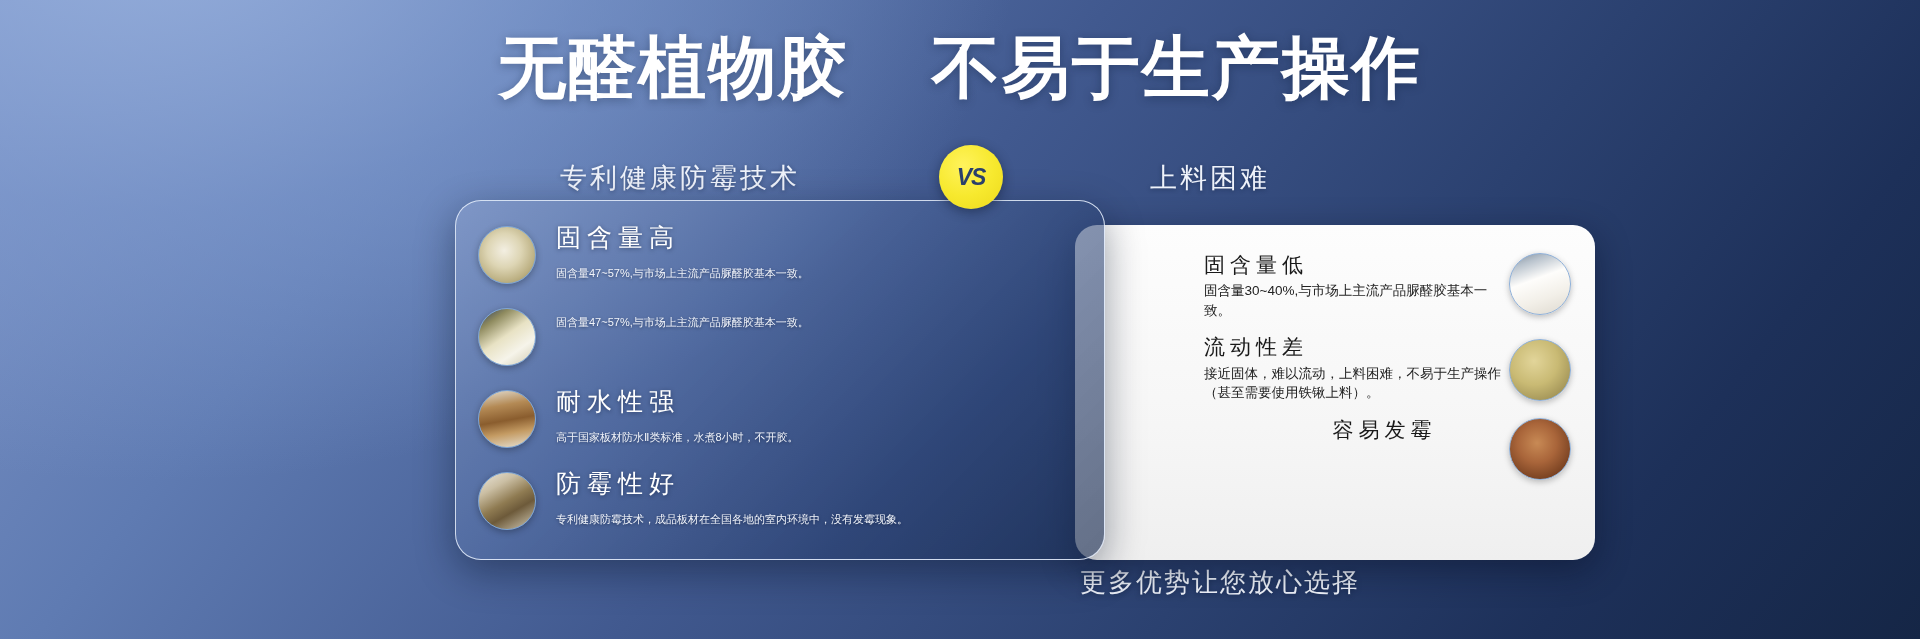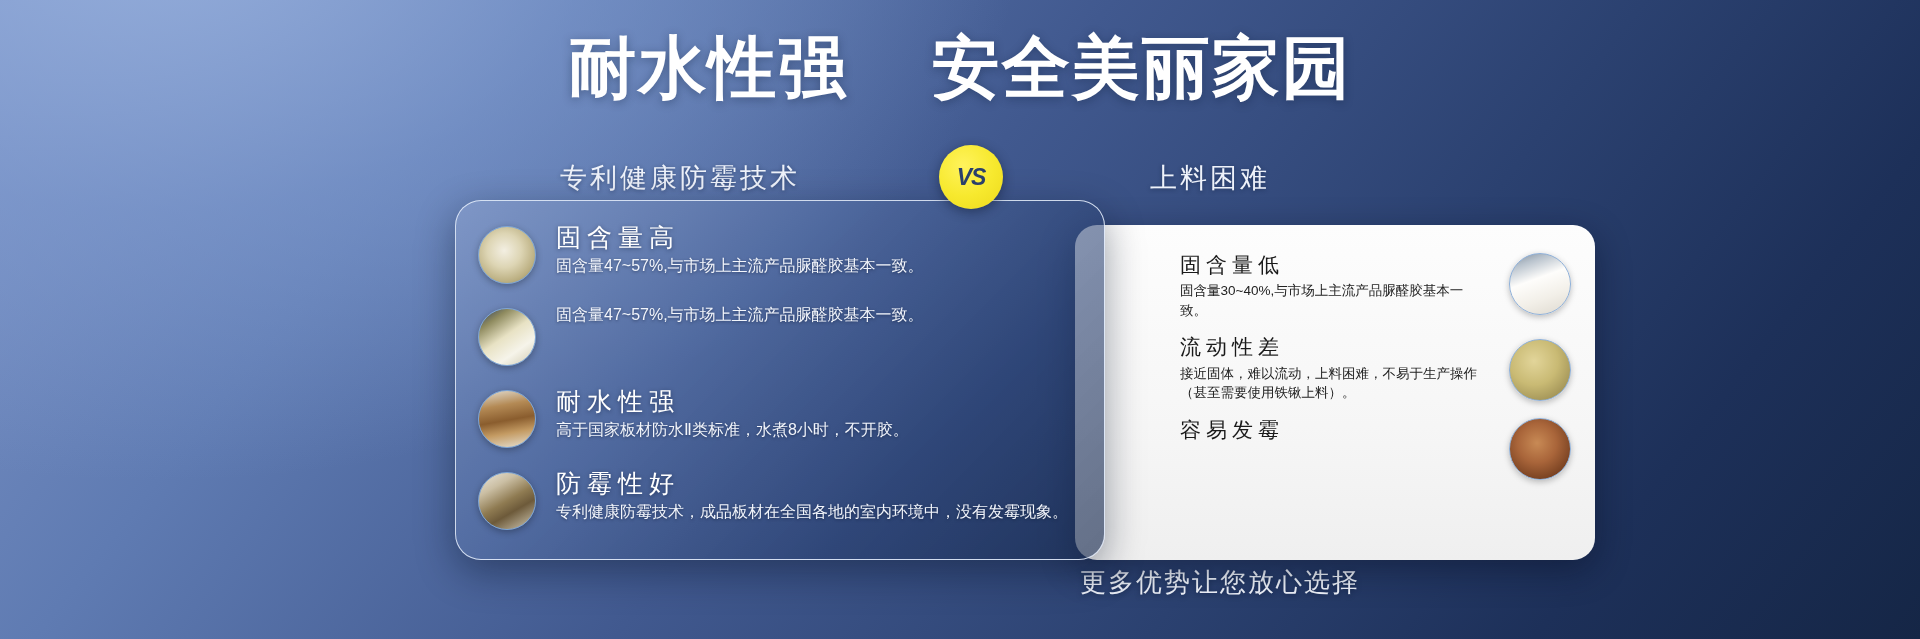--- a/index.html
+++ b/index.html
@@ -62,22 +62,22 @@
   .card-right {
     position:absolute;
     left:1075px; top:225px;
     width:520px; height:335px;
     background:linear-gradient(180deg,#fdfdfd 0%, #f6f6f6 60%, #efefef 100%);
     border-radius:22px;
     box-shadow:0 10px 34px rgba(6,14,34,0.45);
     z-index:10;
     padding:26px 30px 18px 105px;
   }
-  .r-item { position:relative; margin-bottom:13px; }
-  .r-item:last-child { margin-bottom:0; }
+  .r-item { position:relative; margin-bottom:13px;margin-left:24px; }
+  .r-item:last-child { margin-bottom:0;text-align:center; }
   .r-title {
     font-size:21px; color:#1a1a1a; letter-spacing:5px;
     line-height:1.35; font-weight:500;
   }
   .r-desc {
     font-size:13.5px; color:#222222; line-height:1.45;
     letter-spacing:0px; margin-top:2px;
     max-width:300px;
   }
   .r-thumb {
@@ -123,40 +123,40 @@
     overflow:hidden;
     margin-top:7px;
   }
   .l-text { margin-left:20px; padding-top:2px; }
   .l-title {
     font-size:25px; color:#ffffff; letter-spacing:6px;
     line-height:1.3;
     text-shadow:0 1px 4px rgba(10,20,46,0.5);
   }
   .l-desc {
-    font-size:16px; color:#f2f5fb; line-height:1.4;
+    font-size:11px; color:#f2f5fb; line-height:1.4;
     text-shadow:0 1px 3px rgba(10,20,46,0.5);
-    margin-top:1px;
+    margin-top:12px;
     white-space:nowrap;
   }
 
   
   .footer-note {
     position:absolute; left:1080px; top:565px;
     font-size:26px; color:#f0f4fb; letter-spacing:2px;
     text-shadow:0 1px 5px rgba(10,22,48,0.5);
     text-align:center;
   }
 </style>
 </head>
 <body>
 
 <div class="banner">
 
-  <div class="headline">耐水性强    安全美丽家园</div>
+  <div class="headline">无醛植物胶    不易于生产操作</div>
 
   <div class="cap cap-left">专利健康防霉技术</div>
   <div class="cap cap-right">上料困难</div>
 
   <div class="card-right">
     <div class="r-item">
       <div class="r-thumb t-white"></div>
       <div class="r-title">固含量低</div>
       <div class="r-desc">固含量30~40%,与市场上主流产品脲醛胶基本一致。</div>
     </div>

